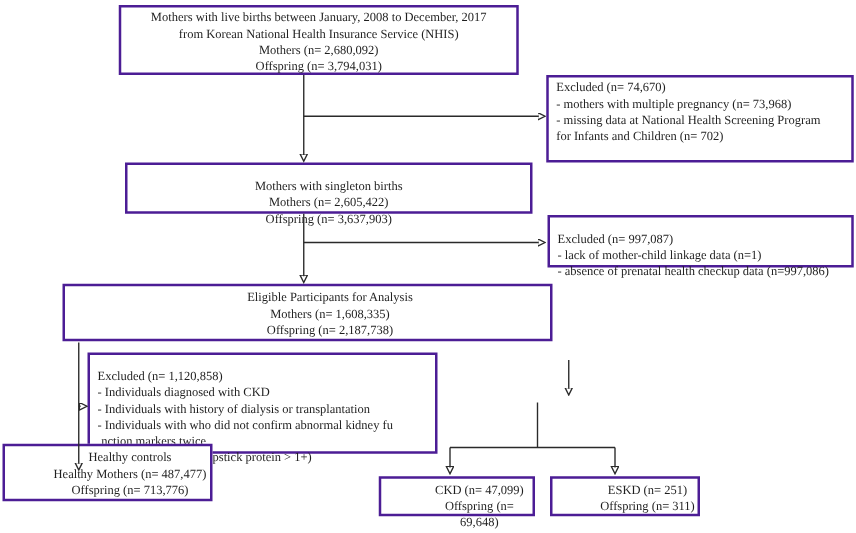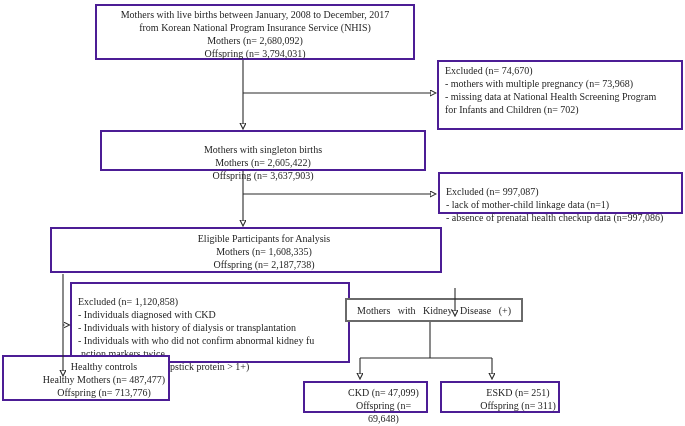--- a/index.html
+++ b/index.html
@@ -43,21 +43,21 @@
     fill: none;
   }
 </style>
 </head>
 <body>
 
 <div class="figure">
 
   <div class="box center pt2" style="left:95px; top:4px; width:320px; height:56px">
     <div>Mothers with live births between January, 2008 to December, 2017</div>
-    <div>from Korean National Program Insurance Service (NHIS)</div>
+    <div>from Korean National Health Insurance Service (NHIS)</div>
     <div>Mothers (n= 2,680,092)</div>
     <div>Offspring (n= 3,794,031)</div>
   </div>
 
   <div class="box leftpad pt2" style="left:437px; top:60px; width:246px; height:70px">
     <div>Excluded (n= 74,670)</div>
     <div>- mothers with multiple pregnancy (n= 73,968)</div>
     <div>- missing data at National Health Screening Program</div>
     <div>for Infants and Children (n= 702)</div>
   </div>
@@ -82,23 +82,20 @@
 
   <div class="box leftpad pt1" style="left:70px; top:282px; width:280px; height:81px">
     <div>Excluded (n= 1,120,858)</div>
     <div>- Individuals diagnosed with CKD</div>
     <div>- Individuals with history of dialysis or transplantation</div>
     <div>- Individuals with who did not confirm abnormal kidney fu</div>
     <div style="padding-left:3px">nction markers twice</div>
     <div>(eGFR &lt; 60 or urine dipstick protein &gt; 1+)</div>
   </div>
 
-  <div class="box kidney" style="left:345px; top:298px; width:178px; height:24px">
-    <div>Mothers with Kidney Disease (+)</div>
-  </div>
 
   <div class="box center pt3" style="left:2px; top:355px; width:168px; height:46px">
     <div>Healthy controls</div>
     <div>Healthy Mothers (n= 487,477)</div>
     <div>Offspring (n= 713,776)</div>
   </div>
 
   <div class="box center pt3" style="left:303px; top:381px; width:125px; height:32px">
     <div>CKD (n= 47,099)</div>
     <div>Offspring (n= 69,648)</div>

